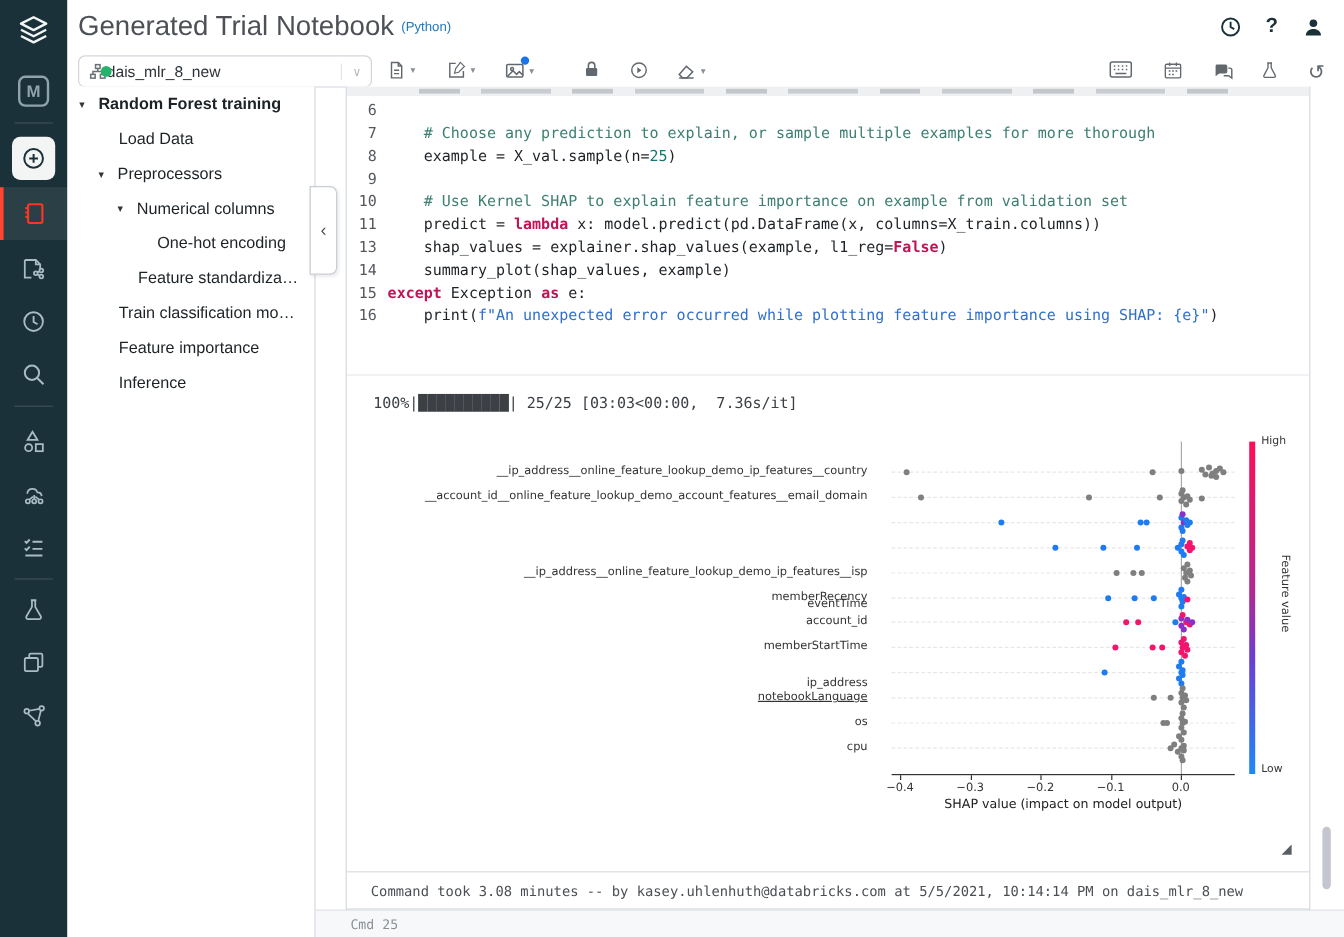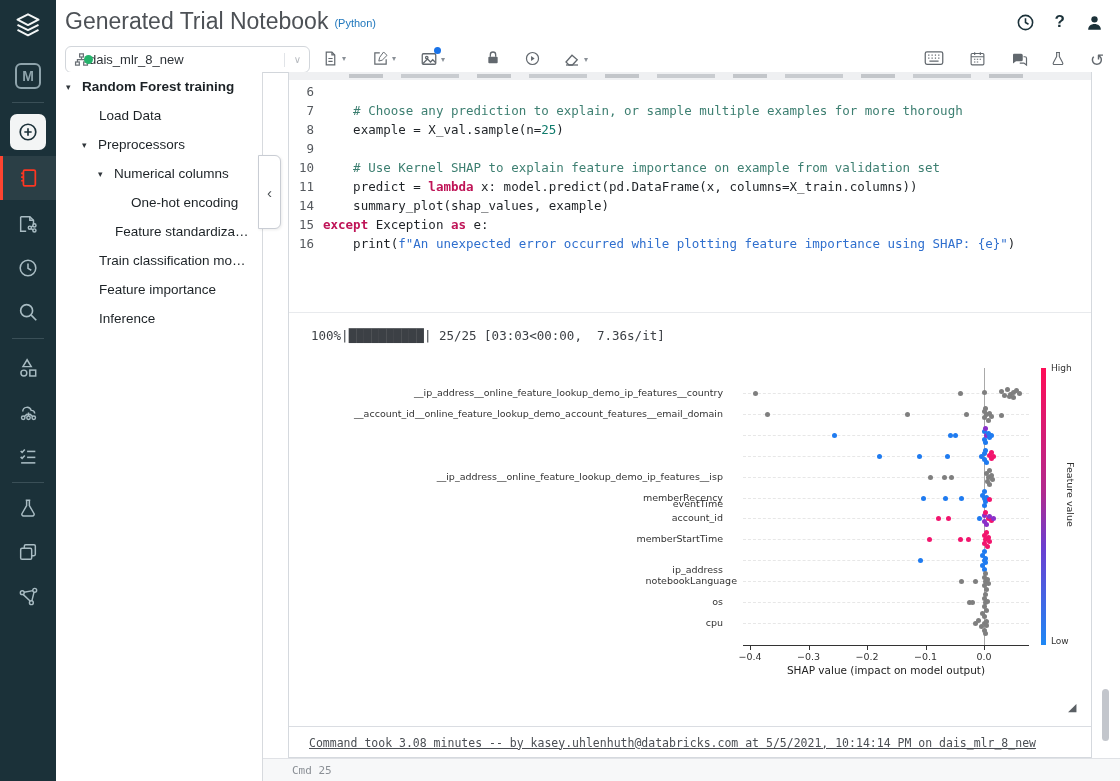--- a/index.html
+++ b/index.html
@@ -56,21 +56,21 @@
   .x-tick { position:absolute; width:1px; height:4px; background:#333; }
   .x-ticklabel { position:absolute; font-size:9.5px; color:#333; transform:translateX(-50%); }
   .x-label { position:absolute; font-size:10.5px; color:#222; transform:translateX(-50%); }
   .dot { position:absolute; width:5px; height:5px; border-radius:50%; }
   .cbar { position:absolute; width:5px; }
   .cbar-cap { position:absolute; font-size:9px; color:#333; }
   .cbar-label { position:absolute; font-size:9.5px; color:#333; writing-mode:vertical-rl; }
   .resize-handle { position:absolute; font-size:11px; color:#5a5f64; }
 
   
-  .cell-footer { position:absolute; left:0; top:654px; width:804px; height:32px; border-top:1px solid #dadde2; display:flex; align-items:center; padding-left:20px; font-family:"DejaVu Sans Mono", monospace; font-size:11.5px; color:#4b4f54; white-space:pre;text-decoration:underline; }
+  .cell-footer { position:absolute; left:0; top:654px; width:804px; height:32px; border-top:1px solid #dadde2; display:flex; align-items:center; padding-left:20px; font-family:"DejaVu Sans Mono", monospace; font-size:11.5px; color:#4b4f54; white-space:pre; }
   .cmd-strip { position:absolute; left:263px; top:758px; width:857px; height:23px; background:#f7f8f9; border-top:1px solid #e0e2e6; display:flex; align-items:center; }
   .cmd-label { margin-left:29px; font-family:"DejaVu Sans Mono", monospace; font-size:11px; color:#8b9096; }
   .scroll-thumb { position:absolute; left:1102px; top:689px; width:7px; height:52px; background:#c3c6cc; border-radius:4px; z-index:8; }
 
   svg { display:block; }
 </style>
 </head>
 <body>
 
 <div id="app">
@@ -320,20 +320,21 @@
     <div class="clip-strip">
         <div class="clip-smudge"></div>
       </div>
     <div class="code-block" id="code-lines">
         <div class="code-line"><span class="gutter">6</span><span></span></div>
         <div class="code-line"><span class="gutter">7</span><span><span class="cm">    # Choose any prediction to explain, or sample multiple examples for more thorough</span></span></div>
         <div class="code-line"><span class="gutter">8</span><span><span class="pl">    example = X_val.sample(n=</span><span class="nu">25</span><span class="pl">)</span></span></div>
         <div class="code-line"><span class="gutter">9</span><span></span></div>
         <div class="code-line"><span class="gutter">10</span><span><span class="cm">    # Use Kernel SHAP to explain feature importance on example from validation set</span></span></div>
         <div class="code-line"><span class="gutter">11</span><span><span class="pl">    predict = </span><span class="kw">lambda</span><span class="pl"> x: model.predict(pd.DataFrame(x, columns=X_train.columns))</span></span></div>
+        <div class="code-line"><span class="gutter">13</span><span><span class="pl">    shap_values = explainer.shap_values(example, l1_reg=</span><span class="kw">False</span><span class="pl">)</span></span></div>
         <div class="code-line"><span class="gutter">14</span><span><span class="pl">    summary_plot(shap_values, example)</span></span></div>
         <div class="code-line"><span class="gutter">15</span><span><span class="kw">except</span><span class="pl"> Exception </span><span class="kw">as</span><span class="pl"> e:</span></span></div>
         <div class="code-line"><span class="gutter">16</span><span><span class="pl">    print(</span><span class="st">f"An unexpected error occurred while plotting feature importance using SHAP: {e}"</span><span class="pl">)</span></span></div>
       </div>
     <div class="out-sep"></div>
     <div class="progress">100%|██████████| 25/25 [03:03&lt;00:00,  7.36s/it]</div>
 
     <div class="fig" id="shap-figure">
         <div class="gridline" style="left: 454px; top: 321px; width: 286px;"></div>
         <div class="shap-label" style="right: 370px; top: 315px;">__ip_address__online_feature_lookup_demo_ip_features__country</div>
@@ -346,21 +347,21 @@
         <div class="shap-label" style="right: 370px; top: 399px;">__ip_address__online_feature_lookup_demo_ip_features__isp</div>
         <div class="gridline" style="left: 454px; top: 426px; width: 286px;"></div>
         <div class="shap-label" style="right: 370px; top: 420px;">memberRecency</div>
         <div class="gridline" style="left: 454px; top: 446px; width: 286px;"></div>
         <div class="shap-label" style="right: 370px; top: 440px;">account_id</div>
         <div class="gridline" style="left: 454px; top: 467px; width: 286px;"></div>
         <div class="shap-label" style="right: 370px; top: 461px;">memberStartTime</div>
         <div class="gridline" style="left: 454px; top: 488px; width: 286px;"></div>
         <div class="shap-label" style="right: 370px; top: 482px; margin-top: 10px;">ip_address</div>
         <div class="gridline" style="left: 454px; top: 509px; width: 286px;"></div>
-        <div class="shap-label" style="right: 356px; top: 503px;">notebookLanguage</div>
+        <div class="shap-label" style="right: 370px; top: 503px; text-decoration: underline;">notebookLanguage</div>
         <div class="gridline" style="left: 454px; top: 530px; width: 286px;"></div>
         <div class="shap-label" style="right: 370px; top: 524px;">os</div>
         <div class="gridline" style="left: 454px; top: 551px; width: 286px;"></div>
         <div class="shap-label" style="right: 370px; top: 545px;">cpu</div>
         <div class="zero-line" style="left: 695px; top: 296px; height: 277px;"></div>
         <div class="dot" style="left: 464.35px; top: 318.5px; background: rgb(127, 127, 127);"></div>
         <div class="dot" style="left: 669.1px; top: 318.5px; background: rgb(127, 127, 127);"></div>
         <div class="dot" style="left: 692.5px; top: 317.5px; background: rgb(127, 127, 127);"></div>
         <div class="dot" style="left: 710.05px; top: 316.5px; background: rgb(127, 127, 127);"></div>
         <div class="dot" style="left: 712.975px; top: 320.5px; background: rgb(127, 127, 127);"></div>

